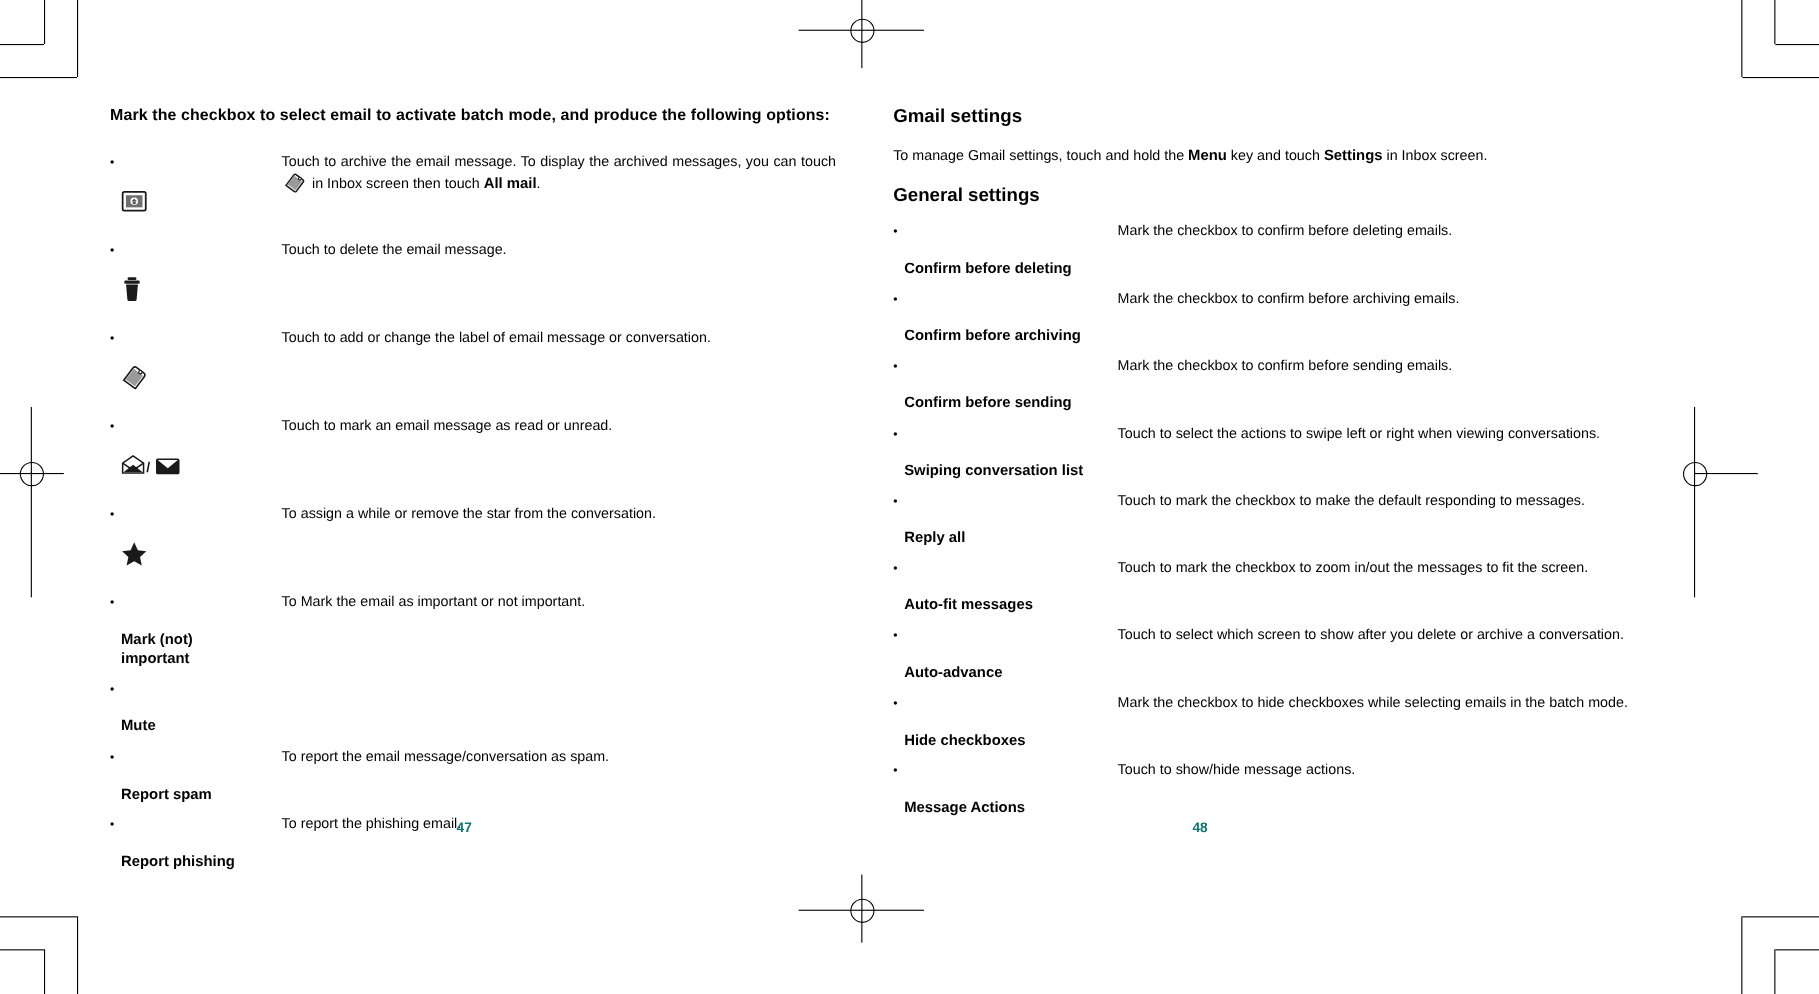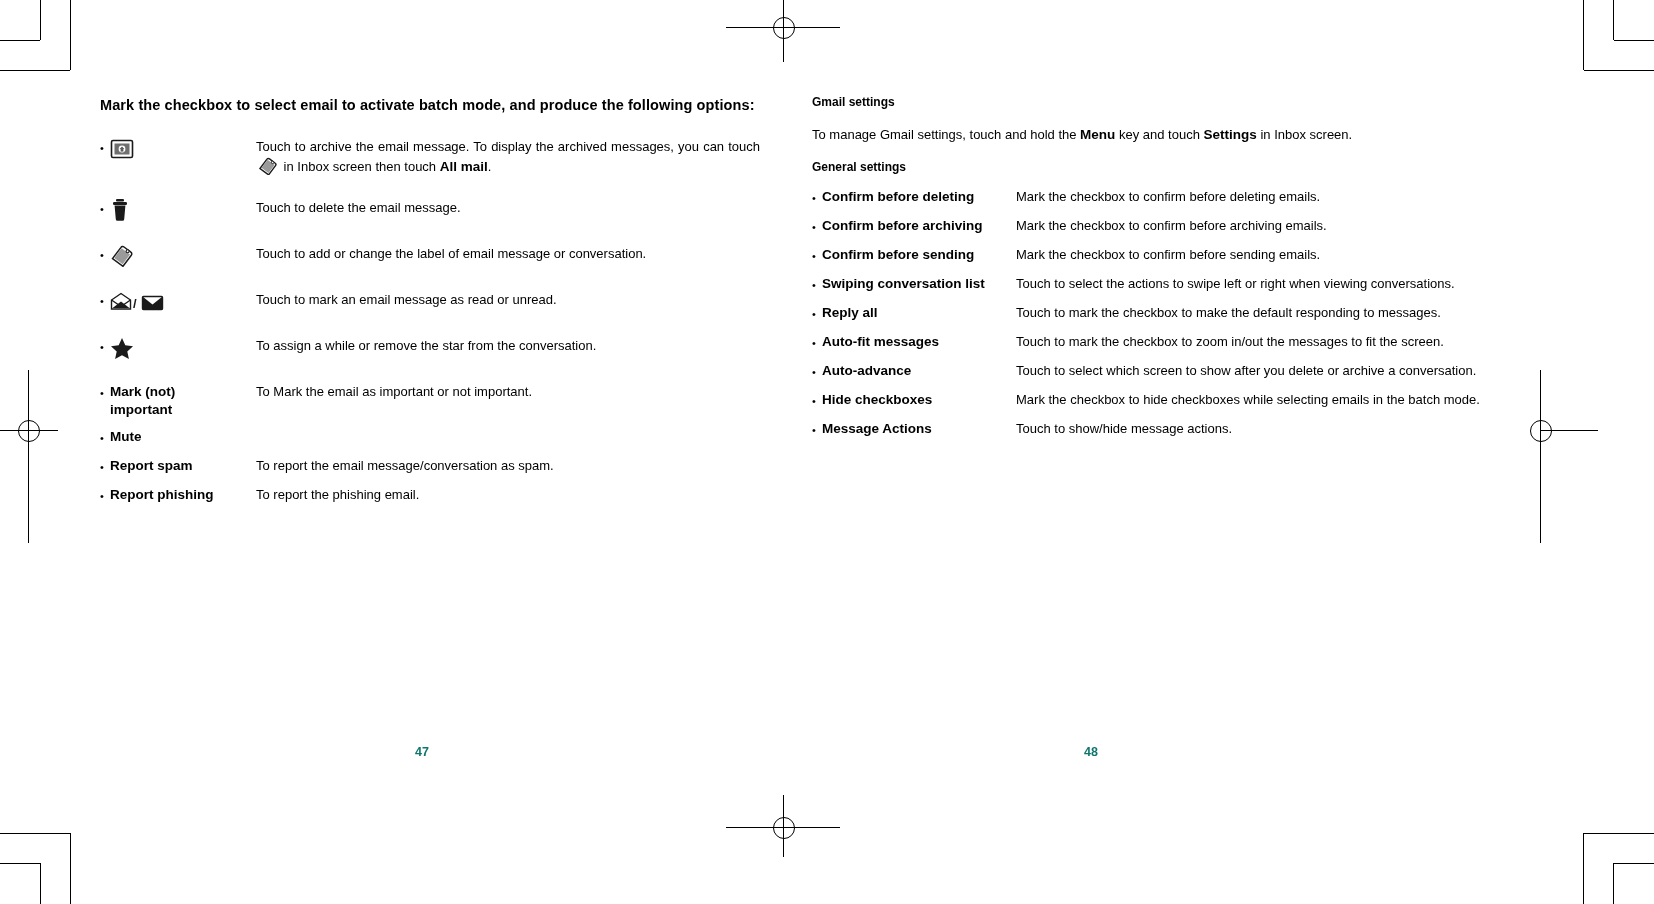--- a/index.html
+++ b/index.html
@@ -62,21 +62,21 @@
   .intro-bold {
     font-weight: 700;
     font-size: 14.5px;
     line-height: 1.45;
     text-align: justify;
     margin: 0 0 22px 0;
     letter-spacing: .1px;
   }
   h2.sec {
     font-weight: 700;
-    font-size: 12px;
+    font-size: 17px;
     margin: 0 0 14px 0;
     line-height: 1.3;
   }
   h2.sec.tight { margin-bottom: 12px; }
   p.para {
     font-size: 13px;
     margin: 0 0 16px 0;
     line-height: 1.45;
   }
   p.para b { font-weight: 700; font-size: 13.5px; }
@@ -95,20 +95,21 @@
     line-height: 20px;
     color: #000;
     text-align: left;
   }
   .row .term {
     flex: 0 0 auto;
     font-weight: 700;
     font-size: 13.5px;
     line-height: 1.35;
     padding-right: 16px;
+    margin-top: 34px;
   }
   .row .desc {
     flex: 1 1 auto;
     font-size: 13px;
     line-height: 1.45;
   }
   .row .desc b { font-weight: 700; font-size: 13.5px; }
   .row .desc.just { text-align: justify; }
 
   

